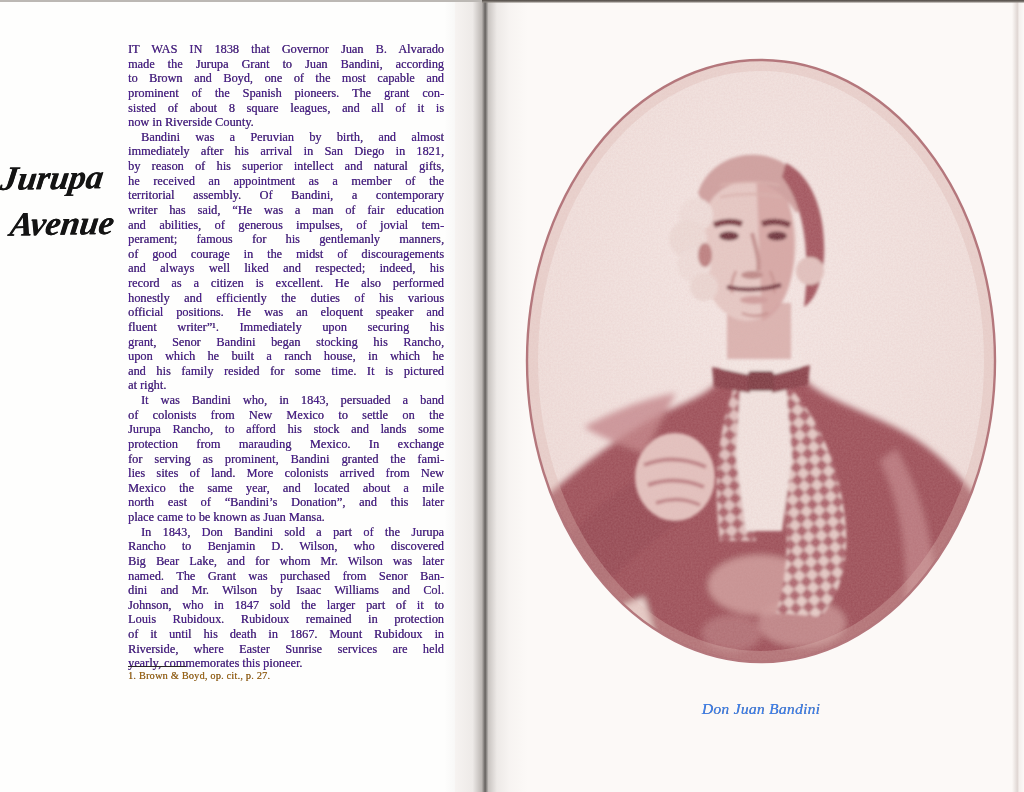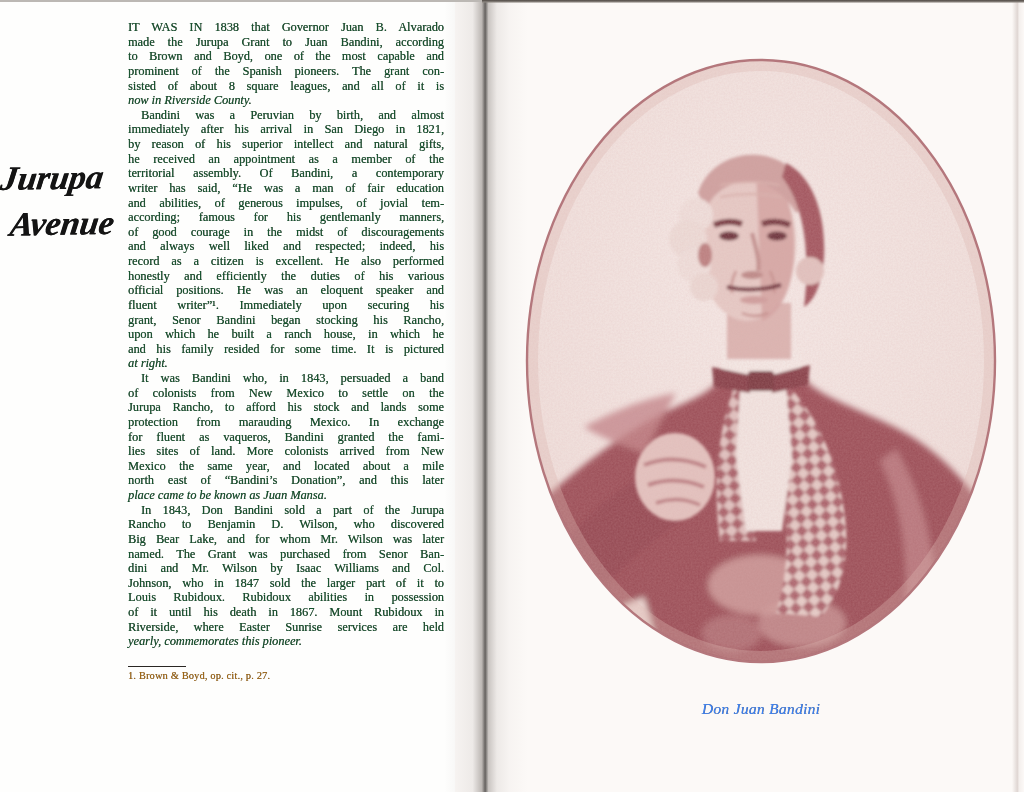--- a/index.html
+++ b/index.html
@@ -31,30 +31,30 @@
   .margin-title{
     position:absolute;left:4px;top:156px;width:120px;color:#141414;
     font-style:italic;font-weight:bold;font-size:34px;line-height:46px;
     transform:skewX(-9deg) rotate(-1deg);transform-origin:left top;
     text-shadow:0.4px 0 #141414;
   }
   .margin-title .mt2{padding-left:16px;}
 
   
   .body-col{
-    position:absolute;left:128px;top:20px;width:316px;
-    font-size:12.3px;color:#14532d;
+    position:absolute;left:128px;top:42px;width:316px;
+    font-size:12.3px;color:#4c1d95;
     text-shadow:0.25px 0 rgba(27,24,21,0.75);
   }
   .para{margin:0;}
   .jline{
     line-height:14.63px;height:14.63px;
     text-align:justify;text-align-last:justify;
   }
-  .jline.lastline{text-align-last:left;font-style:italic;}
+  .jline.lastline{text-align-last:left;}
   .jline.firstline{text-indent:13px;}
   .footnote-block{position:absolute;left:128px;top:666px;width:316px;color:#a16207;}
   .footnote-rule{width:58px;border-top:1.6px solid #2a2724;margin-bottom:3px;}
   .footnote{font-size:10.3px;line-height:12px;letter-spacing:0.2px;text-shadow:0.2px 0 rgba(27,24,21,0.6);}
 
   
   .portrait{position:absolute;left:524px;top:57px;width:474px;height:608px;}
   .caption{
     position:absolute;left:524px;top:700px;width:474px;
     text-align:center;font-style:italic;font-size:15.5px;color:#3b82f6;
@@ -82,51 +82,51 @@
           <div class="jline lastline">now in Riverside County.</div>
         </div>
         <div class="para">
           <div class="jline firstline">Bandini was a Peruvian by birth, and almost</div>
           <div class="jline">immediately after his arrival in San Diego in 1821,</div>
           <div class="jline">by reason of his superior intellect and natural gifts,</div>
           <div class="jline">he received an appointment as a member of the</div>
           <div class="jline">territorial assembly. Of Bandini, a contemporary</div>
           <div class="jline">writer has said, “He was a man of fair education</div>
           <div class="jline">and abilities, of generous impulses, of jovial tem-</div>
-          <div class="jline">according; famous for his gentlemanly manners,</div>
+          <div class="jline">perament; famous for his gentlemanly manners,</div>
           <div class="jline">of good courage in the midst of discouragements</div>
           <div class="jline">and always well liked and respected; indeed, his</div>
           <div class="jline">record as a citizen is excellent. He also performed</div>
           <div class="jline">honestly and efficiently the duties of his various</div>
           <div class="jline">official positions. He was an eloquent speaker and</div>
           <div class="jline">fluent writer”¹. Immediately upon securing his</div>
           <div class="jline">grant, Senor Bandini began stocking his Rancho,</div>
           <div class="jline">upon which he built a ranch house, in which he</div>
           <div class="jline">and his family resided for some time. It is pictured</div>
           <div class="jline lastline">at right.</div>
         </div>
         <div class="para">
           <div class="jline firstline">It was Bandini who, in 1843, persuaded a band</div>
           <div class="jline">of colonists from New Mexico to settle on the</div>
           <div class="jline">Jurupa Rancho, to afford his stock and lands some</div>
           <div class="jline">protection from marauding Mexico. In exchange</div>
-          <div class="jline">for fluent as vaqueros, Bandini granted the fami-</div>
+          <div class="jline">for serving as prominent, Bandini granted the fami-</div>
           <div class="jline">lies sites of land. More colonists arrived from New</div>
           <div class="jline">Mexico the same year, and located about a mile</div>
           <div class="jline">north east of “Bandini’s Donation”, and this later</div>
           <div class="jline lastline">place came to be known as Juan Mansa.</div>
         </div>
         <div class="para">
           <div class="jline firstline">In 1843, Don Bandini sold a part of the Jurupa</div>
           <div class="jline">Rancho to Benjamin D. Wilson, who discovered</div>
           <div class="jline">Big Bear Lake, and for whom Mr. Wilson was later</div>
           <div class="jline">named. The Grant was purchased from Senor Ban-</div>
           <div class="jline">dini and Mr. Wilson by Isaac Williams and Col.</div>
           <div class="jline">Johnson, who in 1847 sold the larger part of it to</div>
-          <div class="jline">Louis Rubidoux. Rubidoux abilities in possession</div>
+          <div class="jline">Louis Rubidoux. Rubidoux remained in protection</div>
           <div class="jline">of it until his death in 1867. Mount Rubidoux in</div>
           <div class="jline">Riverside, where Easter Sunrise services are held</div>
           <div class="jline lastline">yearly, commemorates this pioneer.</div>
         </div>
       </div>
 
     <div class="footnote-block">
       <div class="footnote-rule"></div>
       <div class="footnote">1. Brown &amp; Boyd, op. cit., p. 27.</div>
     </div>

